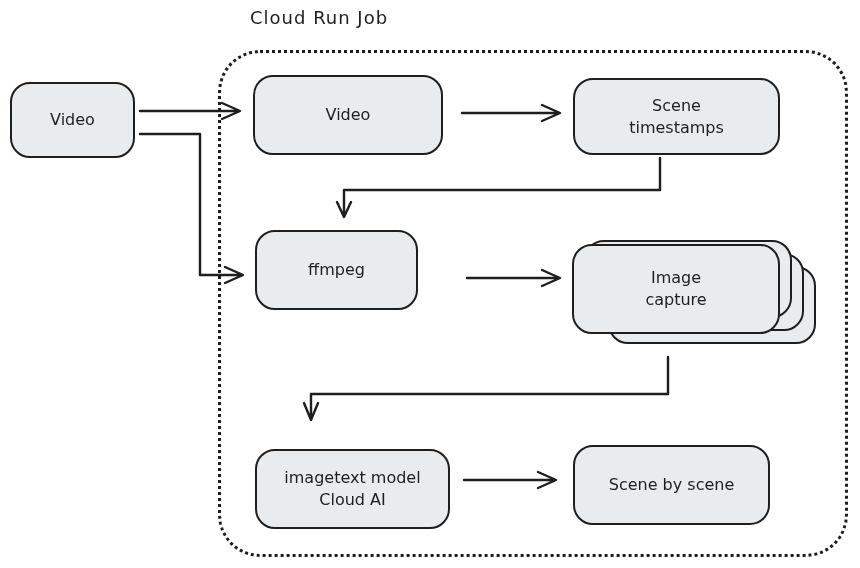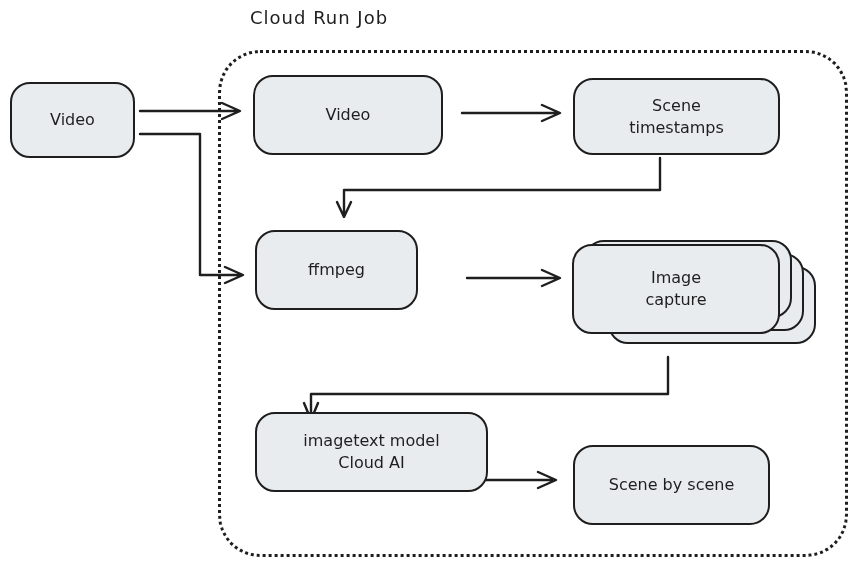--- a/index.html
+++ b/index.html
@@ -56,21 +56,21 @@
     border-radius:20px;
   }
   #node-video            {left:10px;  top:82px;  width:125px; height:76px;}
   #node-via              {left:253px; top:75px;  width:190px; height:80px;}
   #node-scene-timestamps {left:573px; top:78px;  width:207px; height:77px;}
   #node-ffmpeg           {left:255px; top:230px; width:163px; height:80px;}
   #node-image-capture    {left:572px; top:244px; width:208px; height:90px; z-index:6;}
   #stack-l2{left:584px; top:240px; width:208px; height:78px; z-index:5;}
   #stack-l3{left:596px; top:253px; width:208px; height:78px; z-index:4;}
   #stack-l4{left:608px; top:266px; width:208px; height:78px; z-index:3;}
-  #node-imagetext        {left:255px; top:412px; width:233px; height:80px;align-items:center;}
+  #node-imagetext        {left:255px; top:449px; width:195px; height:80px;align-items:center;}
   #node-scene-desc       {left:573px; top:435px; width:197px; height:80px;margin-top:10px;}
   #arrows{
     position:absolute;left:0;top:0;width:860px;height:568px;
     z-index:2;
   }
   #arrows path{
     stroke:var(--stroke);
     stroke-width:2.4;
     fill:none;
     stroke-linecap:round;

